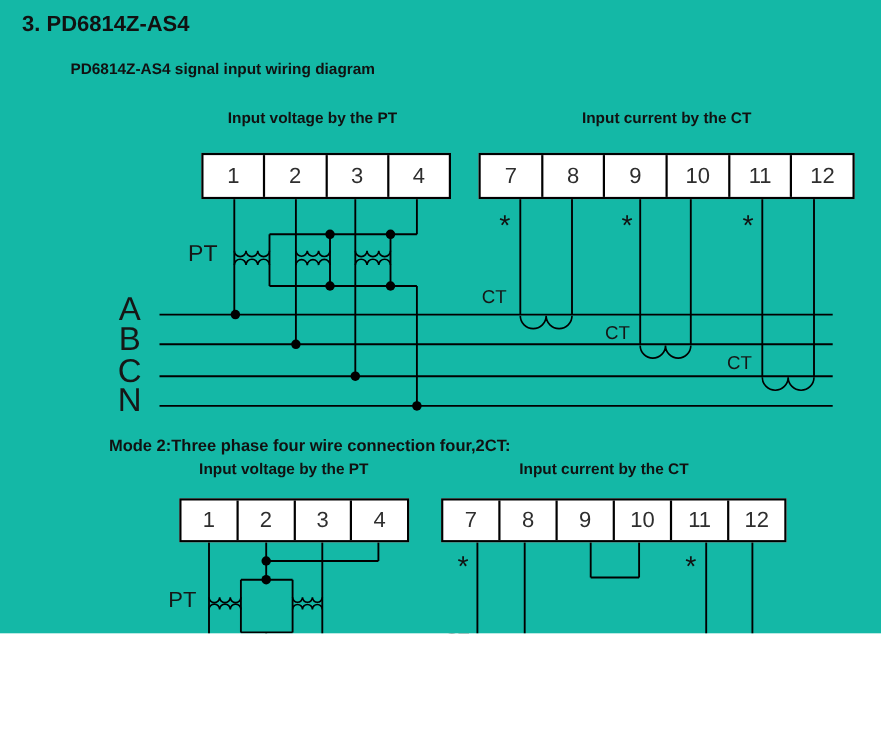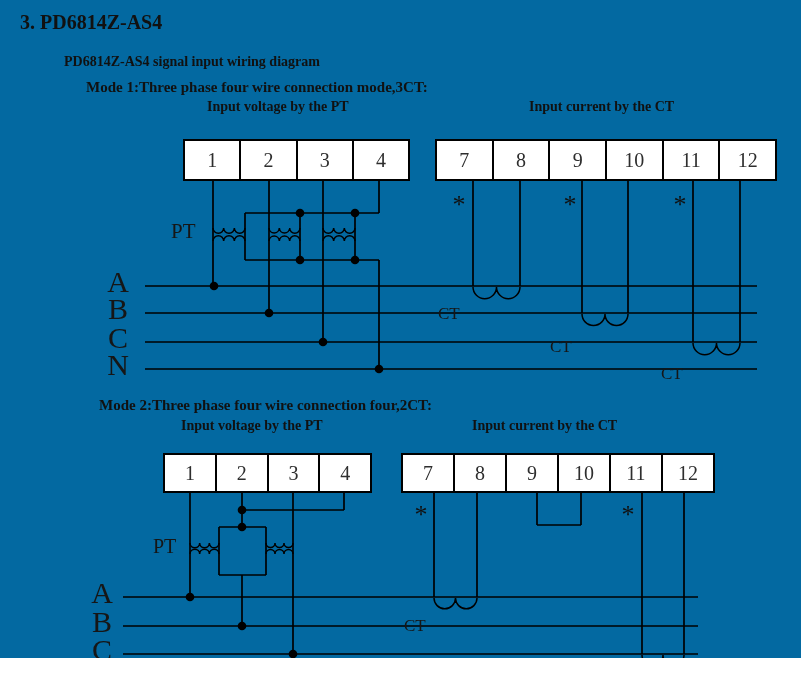--- a/index.html
+++ b/index.html
@@ -1,25 +1,25 @@
 <!DOCTYPE html>
 <html><head>
 <meta charset="utf-8">
 <style>
   html,body{margin:0;padding:0;background:#fff;}
-  #page{position:relative;width:801px;height:658px;background:#0369a1;overflow:hidden;
-        font-family:Liberation Serif, serif;color:#111;}
+  #page{position:relative;width:801px;height:576px;background:#14b8a6;overflow:hidden;
+        font-family:Liberation Sans, sans-serif;color:#111;}
   .abs{position:absolute;white-space:nowrap;}
   .h1{font-size:20px;font-weight:700;color:#111;}
   .h2{font-size:14px;font-weight:700;color:#111;}
   .mode{font-size:15px;font-weight:600;color:#111;}
   .sect{font-size:14px;font-weight:600;color:#111;}
   .phase{font-size:30px;font-weight:400;line-height:30px;width:28px;text-align:center;color:#161616;}
   .ptlbl{font-size:21px;font-weight:400;color:#161616;}
-  .ctlbl{font-size:17px;font-weight:400;color:#161616;margin-top:44px;}
+  .ctlbl{font-size:17px;font-weight:400;color:#161616;}
   .star{font-size:26px;font-weight:400;line-height:26px;width:16px;text-align:center;color:#111;}
   .tblock{position:absolute;display:flex;border:2px solid #000;background:#fff;box-sizing:border-box;}
   .tcell{flex:1 1 0;display:flex;align-items:center;justify-content:center;
          font-size:20px;color:#2e2e2e;border-left:2px solid #000;}
   .tcell:first-child{border-left:none;}
   svg{position:absolute;left:0;top:0;}
 </style>
 </head>
 <body>
 
@@ -118,21 +118,20 @@
       <circle cx="242" cy="527" r="4.3"></circle>
       <circle cx="190" cy="597" r="4.3"></circle>
       <circle cx="242" cy="626" r="4.3"></circle>
       <circle cx="293" cy="654" r="4.3"></circle>
     </g>
   </svg>
 
   <div class="abs h1" style="left:20px;top:11px;">3. PD6814Z-AS4</div>
   <div class="abs h2" style="left:64px;top:54px;">PD6814Z-AS4 signal input wiring diagram</div>
 
-  <div class="abs mode" style="left:86px;top:79px;">Mode 1:Three phase four wire connection mode,3CT:</div>
   <div class="abs sect" style="left:207px;top:99px;">Input voltage by the PT</div>
   <div class="abs sect" style="left:529px;top:99px;">Input current by the CT</div>
 
   <div class="tblock" style="left:183px;top:139px;width:227px;height:42px;">
     <div class="tcell">1</div>
     <div class="tcell">2</div>
     <div class="tcell">3</div>
     <div class="tcell">4</div>
   </div>
 

